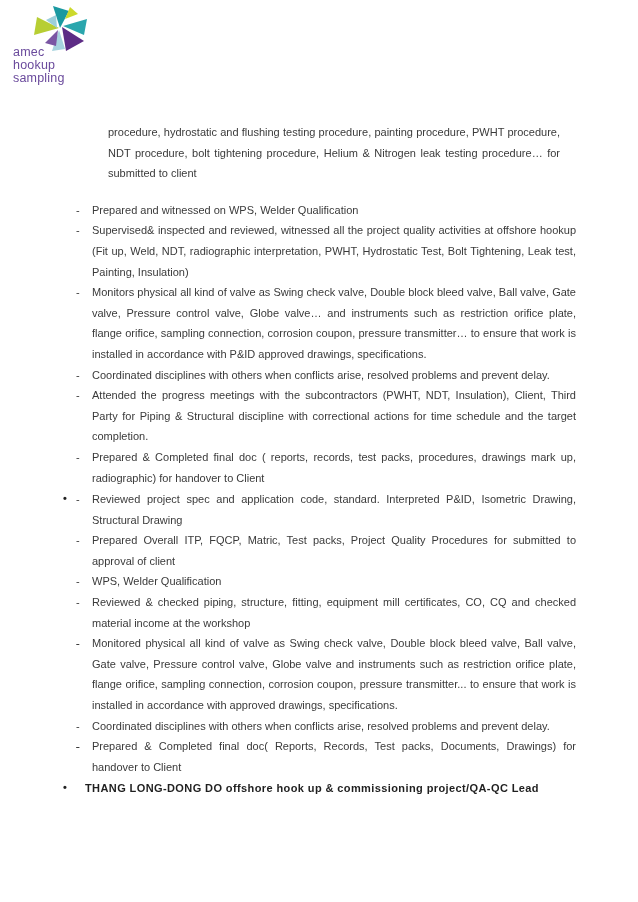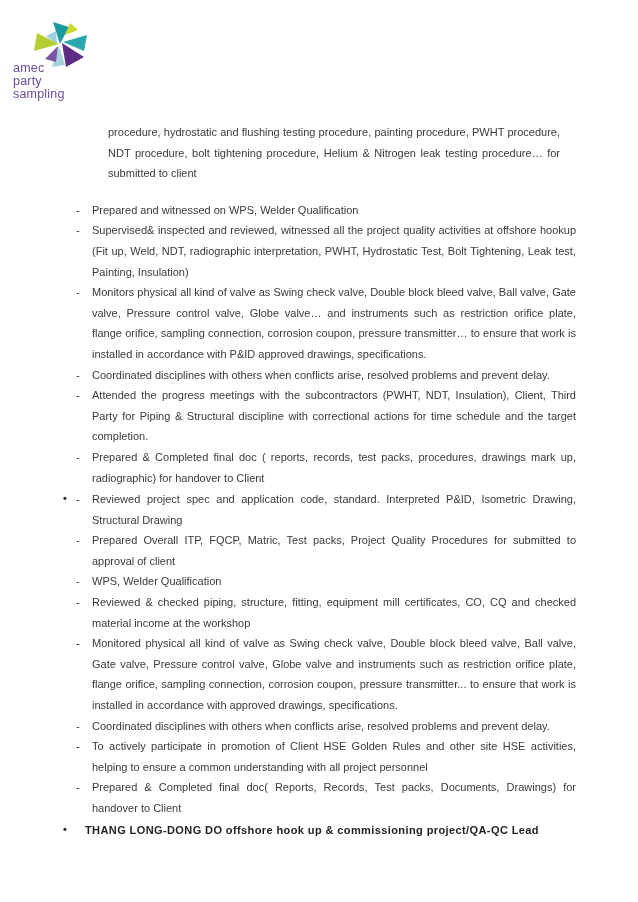--- a/index.html
+++ b/index.html
@@ -8,21 +8,21 @@
     background: #ffffff;
     font-family: "Liberation Sans", sans-serif;
     color: #3a3a3a;
     overflow: hidden;
     position: relative;
   }
 
   
   .logo {
     position: absolute;
-    top: 20px; left: 13px;
+    top: 4px; left: 13px;
     width: 100px;
   }
   .logo-mark {
     display: block;
     margin-left: 16px;
   }
   .logo-wordmark {
     margin-top: -8px;
     font-size: 12.5px;
     line-height: 13px;
@@ -81,21 +81,21 @@
     <polygon points="24,2 40,7 31,24" fill="#1a99a1"></polygon>
     <polygon points="41,3 49,10 36,15" fill="#ccd92c"></polygon>
     <polygon points="58,15 55,31 34,22" fill="#2aa6ad"></polygon>
     <polygon points="55,37 37,47 33,23" fill="#5d2c85"></polygon>
     <polygon points="23,47 36,45 30,26" fill="#a6d3de"></polygon>
     <polygon points="16,39 27,42 29,26" fill="#7a56a3"></polygon>
     <polygon points="17,16 27,11 28,24" fill="#9ccfda"></polygon>
   </svg>
   <div class="logo-wordmark">
     <div>amec</div>
-    <div>party</div>
+    <div>hookup</div>
     <div>sampling</div>
   </div>
 </div>
 
 <div class="doc">
 
   <p class="cont-par">procedure, hydrostatic and flushing testing procedure, painting procedure, PWHT procedure, NDT procedure, bolt tightening procedure, Helium &amp; Nitrogen leak testing procedure… for submitted to client</p>
 
   <ul class="dash-list">
     <li>
@@ -142,21 +142,21 @@
       <span class="dash-marker">-</span>
       <span>Monitored physical all kind of valve as Swing check valve, Double block bleed valve, Ball valve, Gate valve, Pressure control valve, Globe valve and instruments such as restriction orifice plate, flange orifice, sampling connection, corrosion coupon, pressure transmitter... to ensure that work is installed in accordance with approved drawings, specifications.</span></li>
     <li>
       <span class="dash-marker">-</span>
       <span>Coordinated disciplines with others when conflicts arise, resolved problems and prevent delay.</span></li>
     <li>
       <span class="dash-marker">-</span>
       </li>
     <li>
       <span class="dash-marker">-</span>
-      <span>To actively participate in promotion of Client HSE Golden Rules and other site HSE activities, helping to ensure a common understanding with all project personnel</span></li>
+      </li>
     <li>
       <span class="dash-marker">-</span>
       <span>Prepared &amp; Completed final doc( Reports, Records, Test packs, Documents, Drawings) for handover to Client</span></li>
   </ul>
 
   <div class="proj-heading">
     <span class="dot-marker">•</span>
     <span>THANG LONG-DONG DO offshore hook up &amp; commissioning  project/QA-QC Lead</span>
   </div>
 

